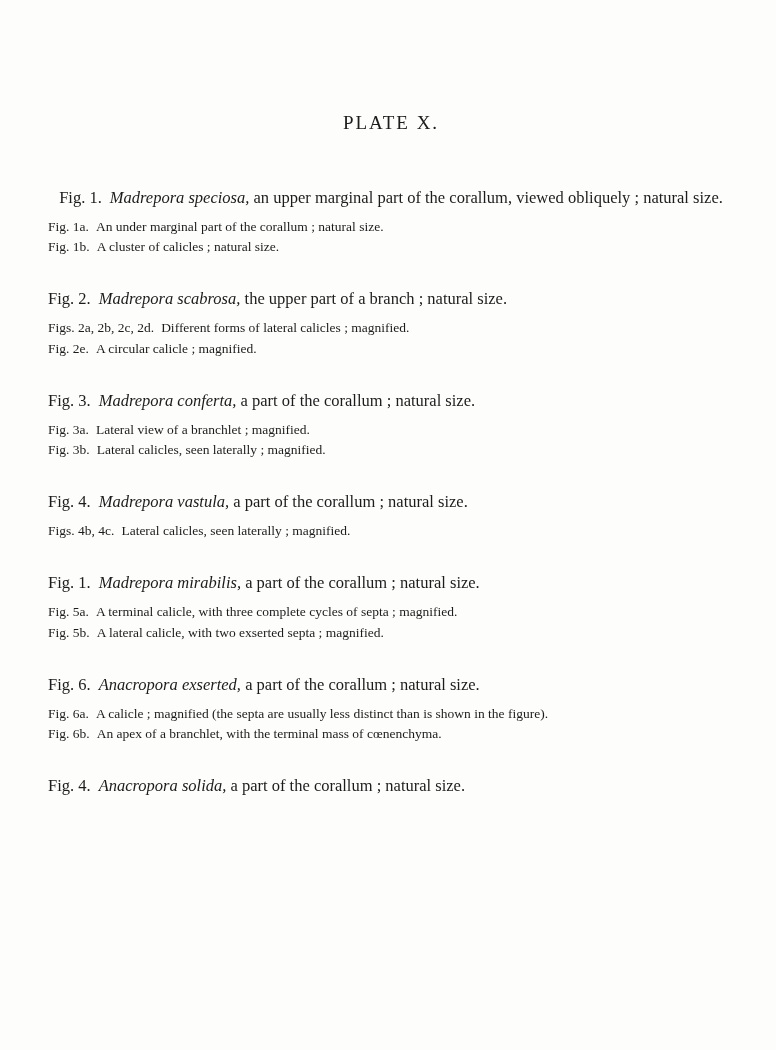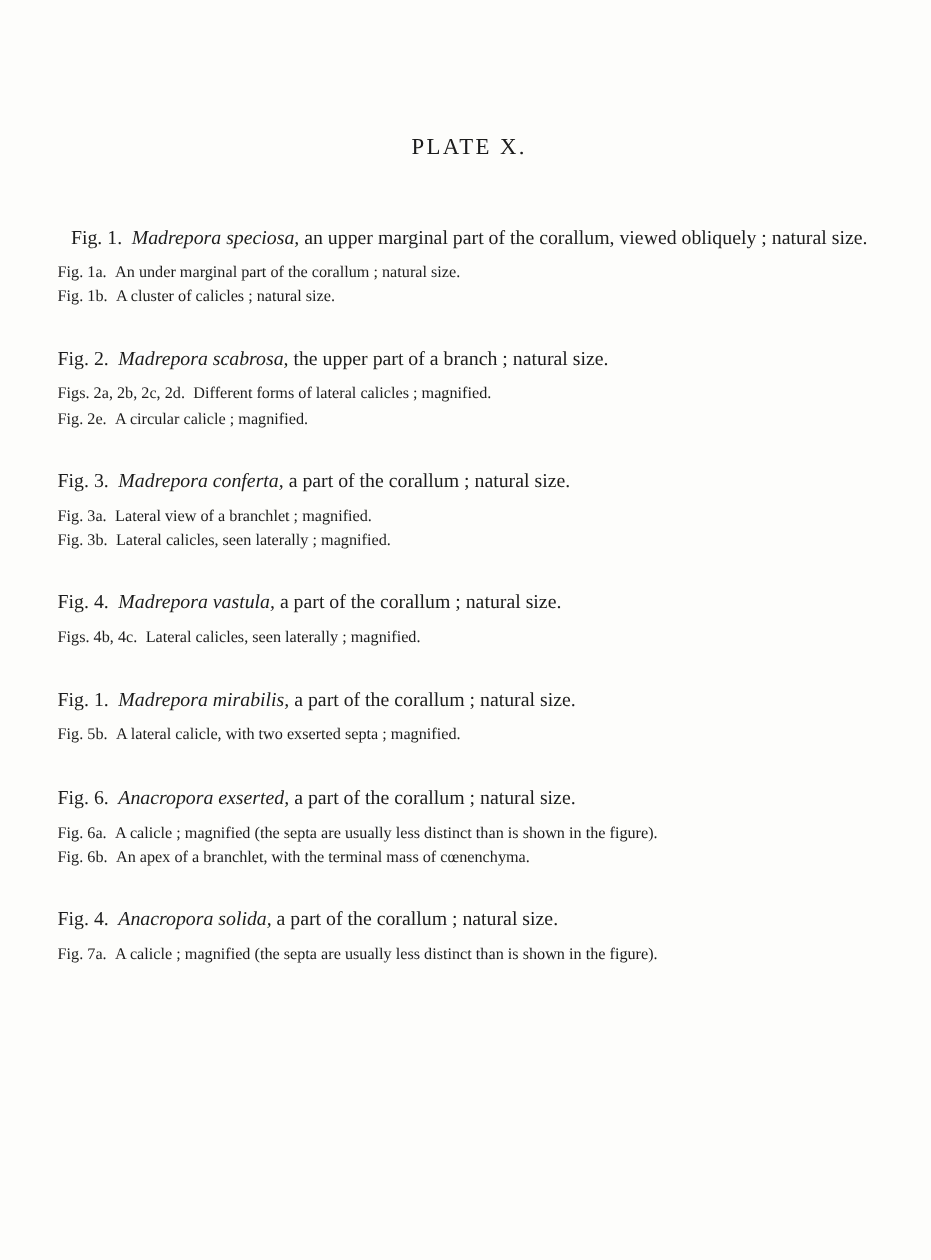--- a/index.html
+++ b/index.html
@@ -90,32 +90,30 @@
   <div class="figure-entry">
     <p class="main-line"><span class="fig-label">Fig. 4.</span><span class="species">Madrepora vastula,</span> <span>a part of the corallum ; natural size.</span></p>
     <div class="sub-list">
       <p class="sub-line"><span class="sub-label">Figs. 4b, 4c.</span><span>Lateral calicles, seen laterally ; magnified.</span></p>
     </div>
   </div>
 
   <div class="figure-entry">
     <p class="main-line"><span class="fig-label">Fig. 1.</span><span class="species">Madrepora mirabilis,</span> <span>a part of the corallum ; natural size.</span></p>
     <div class="sub-list">
+      <p class="sub-line"><span class="sub-label">Fig. 5a.</span><span>A terminal calicle, with three complete cycles of septa ; magnified.</span></p>
       <p class="sub-line"><span class="sub-label">Fig. 5b.</span><span>A lateral calicle, with two exserted septa ; magnified.</span></p>
     </div>
   </div>
 
   <div class="figure-entry">
     <p class="main-line"><span class="fig-label">Fig. 6.</span><span class="species">Anacropora exserted,</span> <span>a part of the corallum ; natural size.</span></p>
     <div class="sub-list">
       <p class="sub-line"><span class="sub-label">Fig. 6a.</span><span>A calicle ; magnified (the septa are usually less distinct than is shown in the figure).</span></p>
       <p class="sub-line"><span class="sub-label">Fig. 6b.</span><span>An apex of a branchlet, with the terminal mass of cœnenchyma.</span></p>
     </div>
   </div>
 
   <div class="figure-entry">
     <p class="main-line"><span class="fig-label">Fig. 4.</span><span class="species">Anacropora solida,</span> <span>a part of the corallum ; natural size.</span></p>
-    <div class="sub-list">
-      <p class="sub-line"><span class="sub-label">Fig. 7a.</span><span>A calicle ; magnified (the septa are usually less distinct than is shown in the figure).</span></p>
-    </div>
   </div>
 
 </div>
 
 </body></html>

